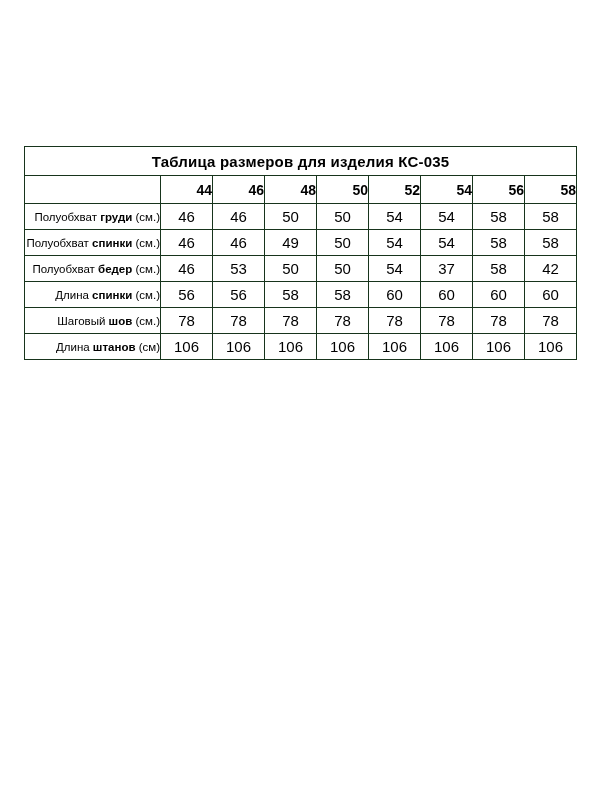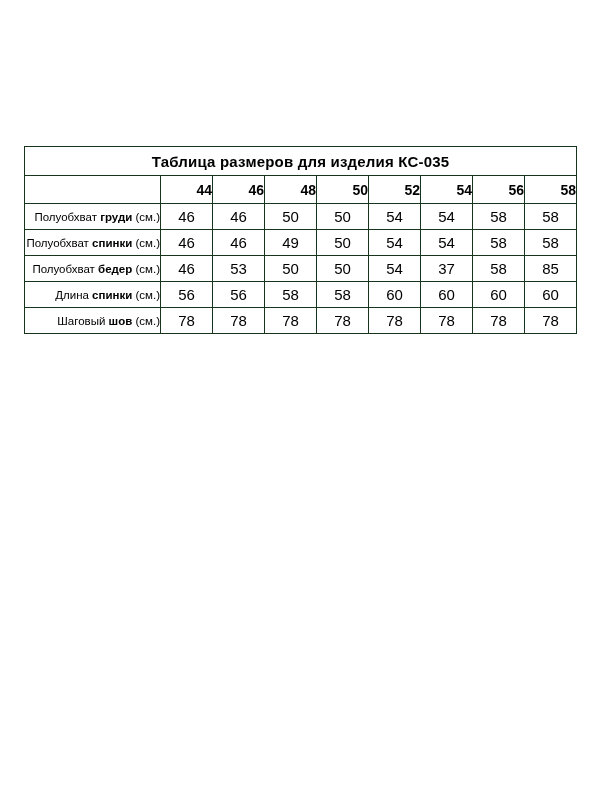--- a/index.html
+++ b/index.html
@@ -132,21 +132,21 @@
 
         <tr>
           <td class="row-label"><span>Полуобхват </span><b>бедер</b><span>  (см.)</span></td>
           <td class="val">46</td>
           <td class="val">53</td>
           <td class="val">50</td>
           <td class="val">50</td>
           <td class="val">54</td>
           <td class="val">37</td>
           <td class="val">58</td>
-          <td class="val">85</td>
+          <td class="val">42</td>
         </tr>
 
 
         <tr>
           <td class="row-label"><span>Длина </span><b>спинки</b><span>  (см.)</span></td>
           <td class="val">56</td>
           <td class="val">56</td>
           <td class="val">58</td>
           <td class="val">58</td>
           <td class="val">60</td>
@@ -160,16 +160,27 @@
           <td class="val">78</td>
           <td class="val">78</td>
           <td class="val">78</td>
           <td class="val">78</td>
           <td class="val">78</td>
           <td class="val">78</td>
           <td class="val">78</td>
           <td class="val">78</td>
         </tr>
 
+        <tr>
+          <td class="row-label"><span>Длина </span><b>штанов</b><span> (см)</span></td>
+          <td class="val">106</td>
+          <td class="val">106</td>
+          <td class="val">106</td>
+          <td class="val">106</td>
+          <td class="val">106</td>
+          <td class="val">106</td>
+          <td class="val">106</td>
+          <td class="val">106</td>
+        </tr>
       </tbody>
     </table>
   </div>
 </div>
 
 </body></html>

